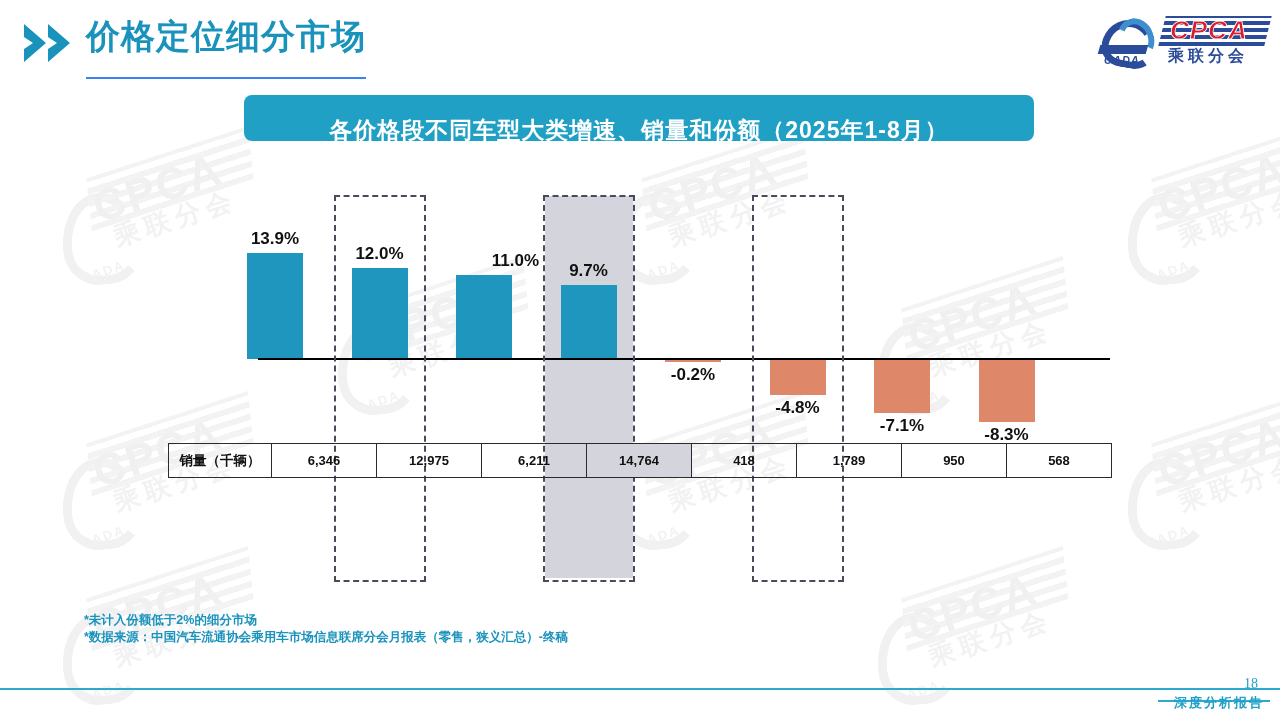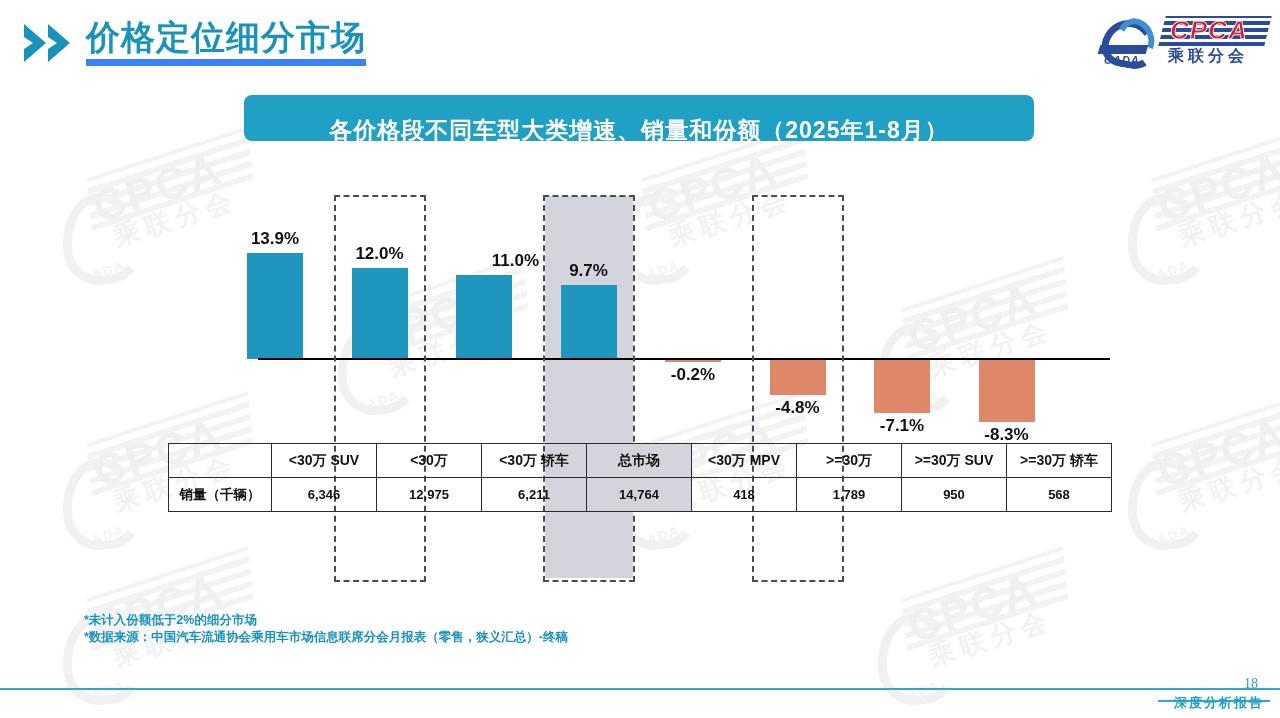--- a/index.html
+++ b/index.html
@@ -51,22 +51,22 @@
     letter-spacing:2px;color:#f2f2f2;
   }
 
   
   #header{position:absolute;left:0;top:0;width:1280px;height:88px;z-index:3;}
   .chev-wrap{position:absolute;left:22px;top:22px;width:62px;height:42px;}
   .page-title{
     position:absolute;left:86px;top:17px;
     font-size:34px;font-weight:bold;color:#1A93BC;
     letter-spacing:1px;
-    border-bottom:7px solid #3b82f6;
-    padding-bottom:2px;line-height:40px;
+    border-bottom:2px solid #3b82f6;
+    padding-bottom:20px;line-height:40px;font-family:Liberation Serif, serif;
   }
   
   #logo{position:absolute;right:12px;top:14px;width:172px;height:56px;}
   .logo-mark{position:absolute;left:0;top:4px;width:64px;height:48px;}
   .logo-swoosh{
     position:absolute;left:6px;top:2px;width:40px;height:34px;
     border:7px solid #2B4C9B;border-right-color:transparent;
     border-radius:50% 50% 40% 40%/60% 60% 40% 40%;
     transform:rotate(10deg);
   }
@@ -277,31 +277,20 @@
     <div id="boxes">
         <div class="dash-box" style="left: 333.5px; top: 35px; width: 88px; height: 383px;"></div>
         <div class="dash-box" style="left: 542.5px; top: 35px; width: 88px; height: 383px;"></div>
         <div class="dash-box" style="left: 751.5px; top: 35px; width: 88px; height: 383px;"></div>
       </div>
   </div>
 
   <div id="tbl">
     <table>
       <tbody id="tbody">
-          <tr class="hdr">
-            <td class="rowlab blank">&nbsp;</td>
-            <td class="c colh">&lt;30万 SUV</td>
-            <td class="c colh">&lt;30万</td>
-            <td class="c colh">&lt;30万 轿车</td>
-            <td class="c colh hlcell">总市场</td>
-            <td class="c colh">&lt;30万 MPV</td>
-            <td class="c colh">&gt;=30万</td>
-            <td class="c colh">&gt;=30万 SUV</td>
-            <td class="c colh">&gt;=30万 轿车</td>
-          </tr>
           <tr>
             <td class="rowlab">销量（千辆）</td>
             <td class="c">6,346</td>
             <td class="c">12,975</td>
             <td class="c">6,211</td>
             <td class="c hlcell">14,764</td>
             <td class="c">418</td>
             <td class="c">1,789</td>
             <td class="c">950</td>
             <td class="c">568</td>

